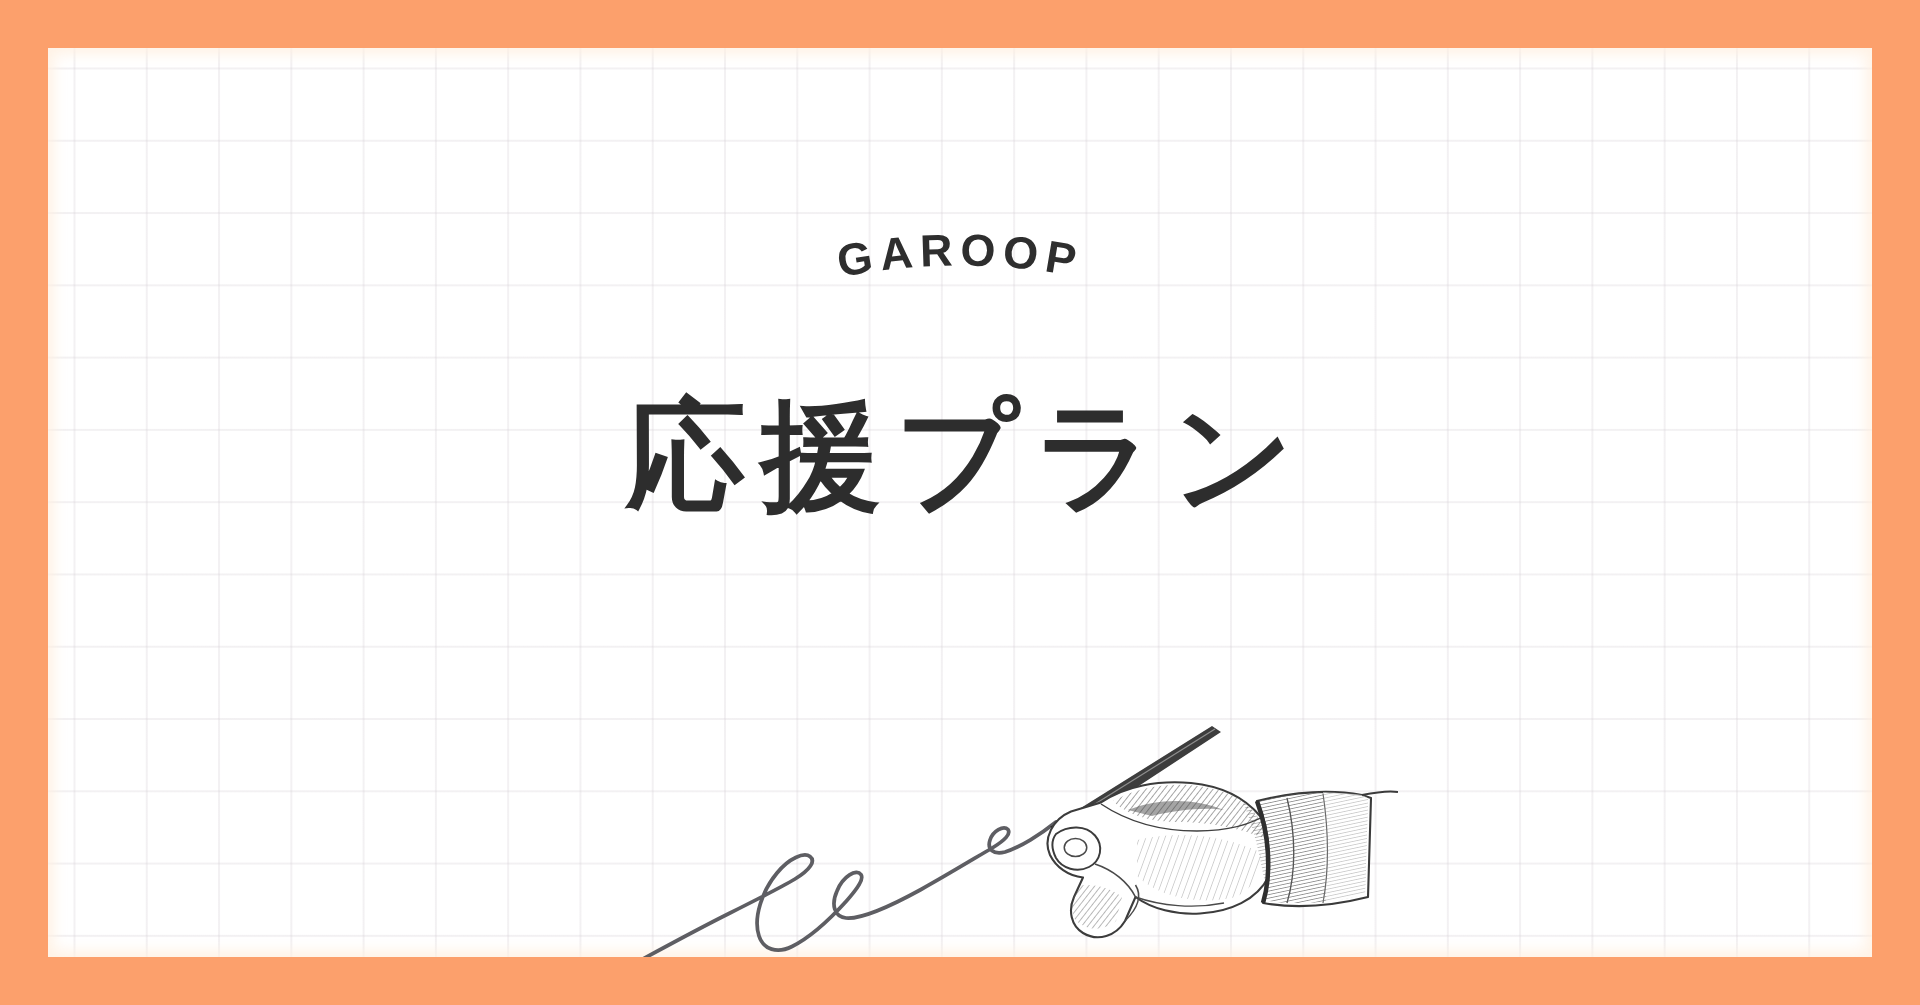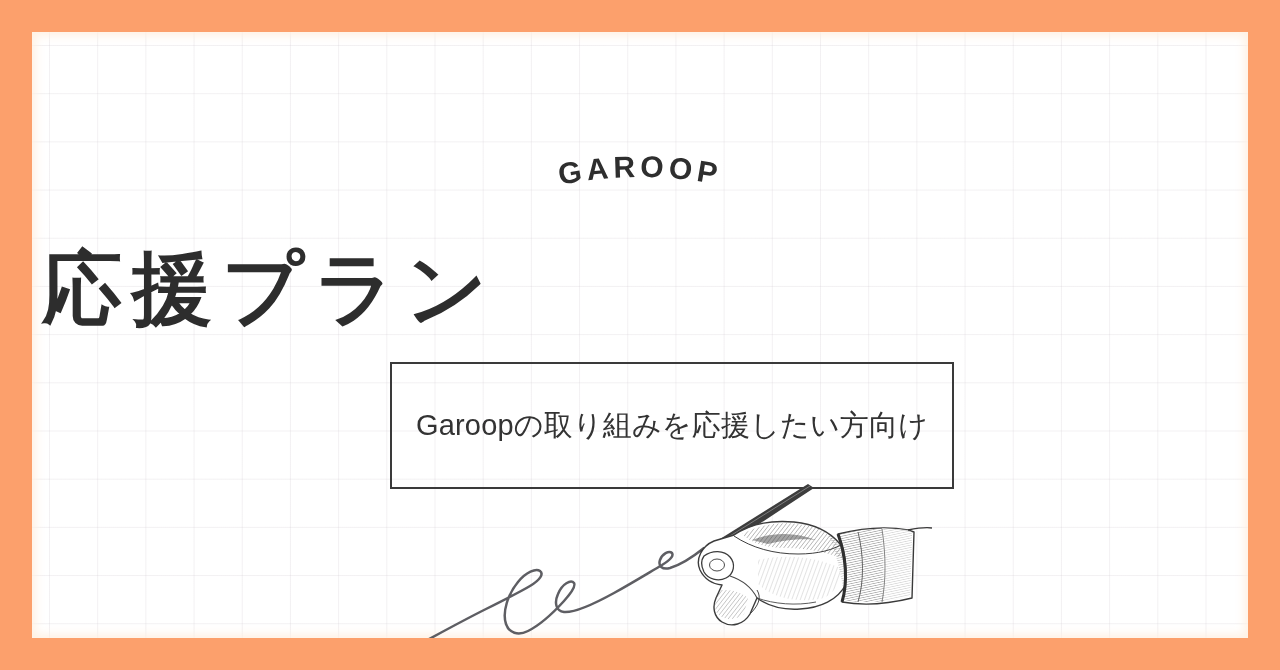--- a/index.html
+++ b/index.html
@@ -55,21 +55,22 @@
     font-weight: 600;
     letter-spacing: 4.6px;
     fill: #2e2e2e;
   }
 
   
   #heading {
     position: absolute;
     left: 0;
     right: 0;
-    top: 163px;
+    top: 178px;
+    text-align: center;
     font-size: 80px;
     line-height: 1;
     font-weight: 700;
     letter-spacing: 10px;
     text-indent: 10px;
     color: #2d2d2d;
     white-space: nowrap;
   }
 
   
@@ -119,23 +120,20 @@
           <path id="arcPath" d="M 478 62 Q 608 20 738 62" fill="none"></path>
         </defs>
         <text text-anchor="middle">
           <textPath href="#arcPath" startOffset="50%">GAROOP</textPath>
         </text>
       </svg>
     </div>
 
     <h1 id="heading">応援プラン</h1>
 
-    <div id="tagline-box">
-      <div id="tagline-text">Garoopの取り組みを応援したい方向け</div>
-    </div>
 
     <div id="illustration">
       <svg viewBox="0 0 520 190" preserveAspectRatio="xMidYMid meet" aria-hidden="true">
 
         <defs>
 
           <pattern id="hatchA" width="3.2" height="3.2" patternUnits="userSpaceOnUse" patternTransform="rotate(38)">
             <line x1="0" y1="0" x2="0" y2="3.2" stroke="#6d6d6d" stroke-width="0.85"></line>
           </pattern>
 

